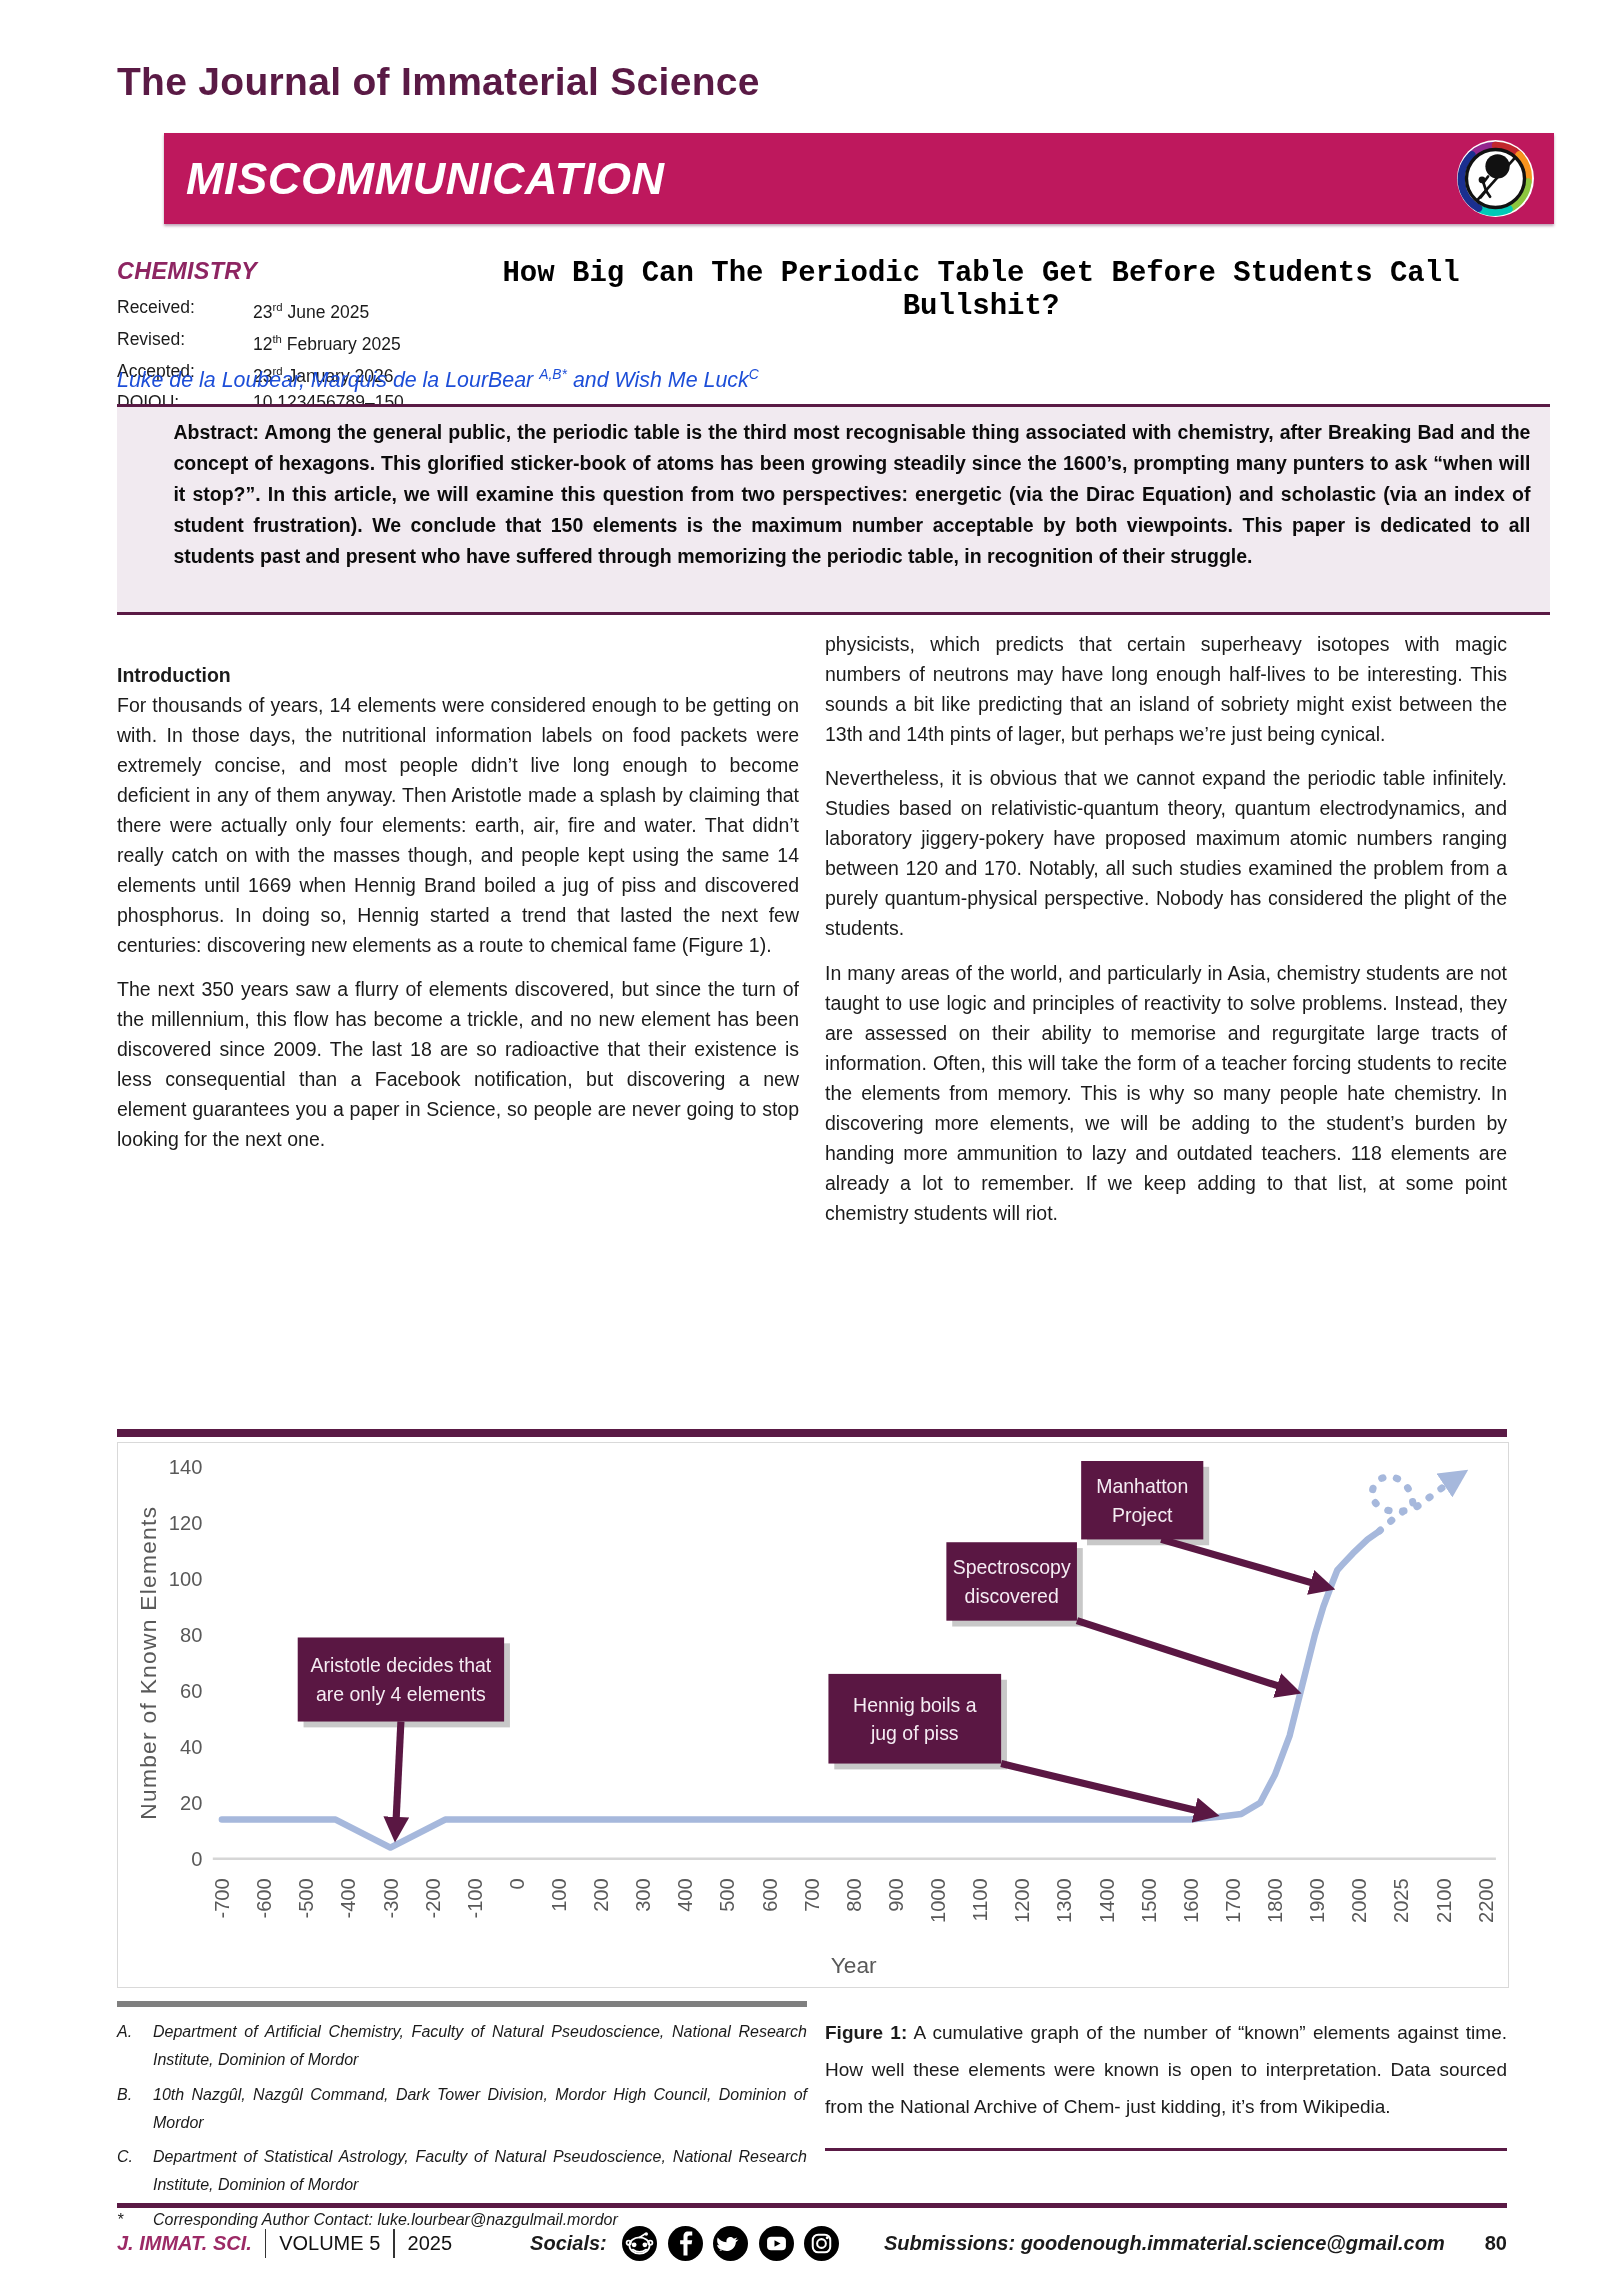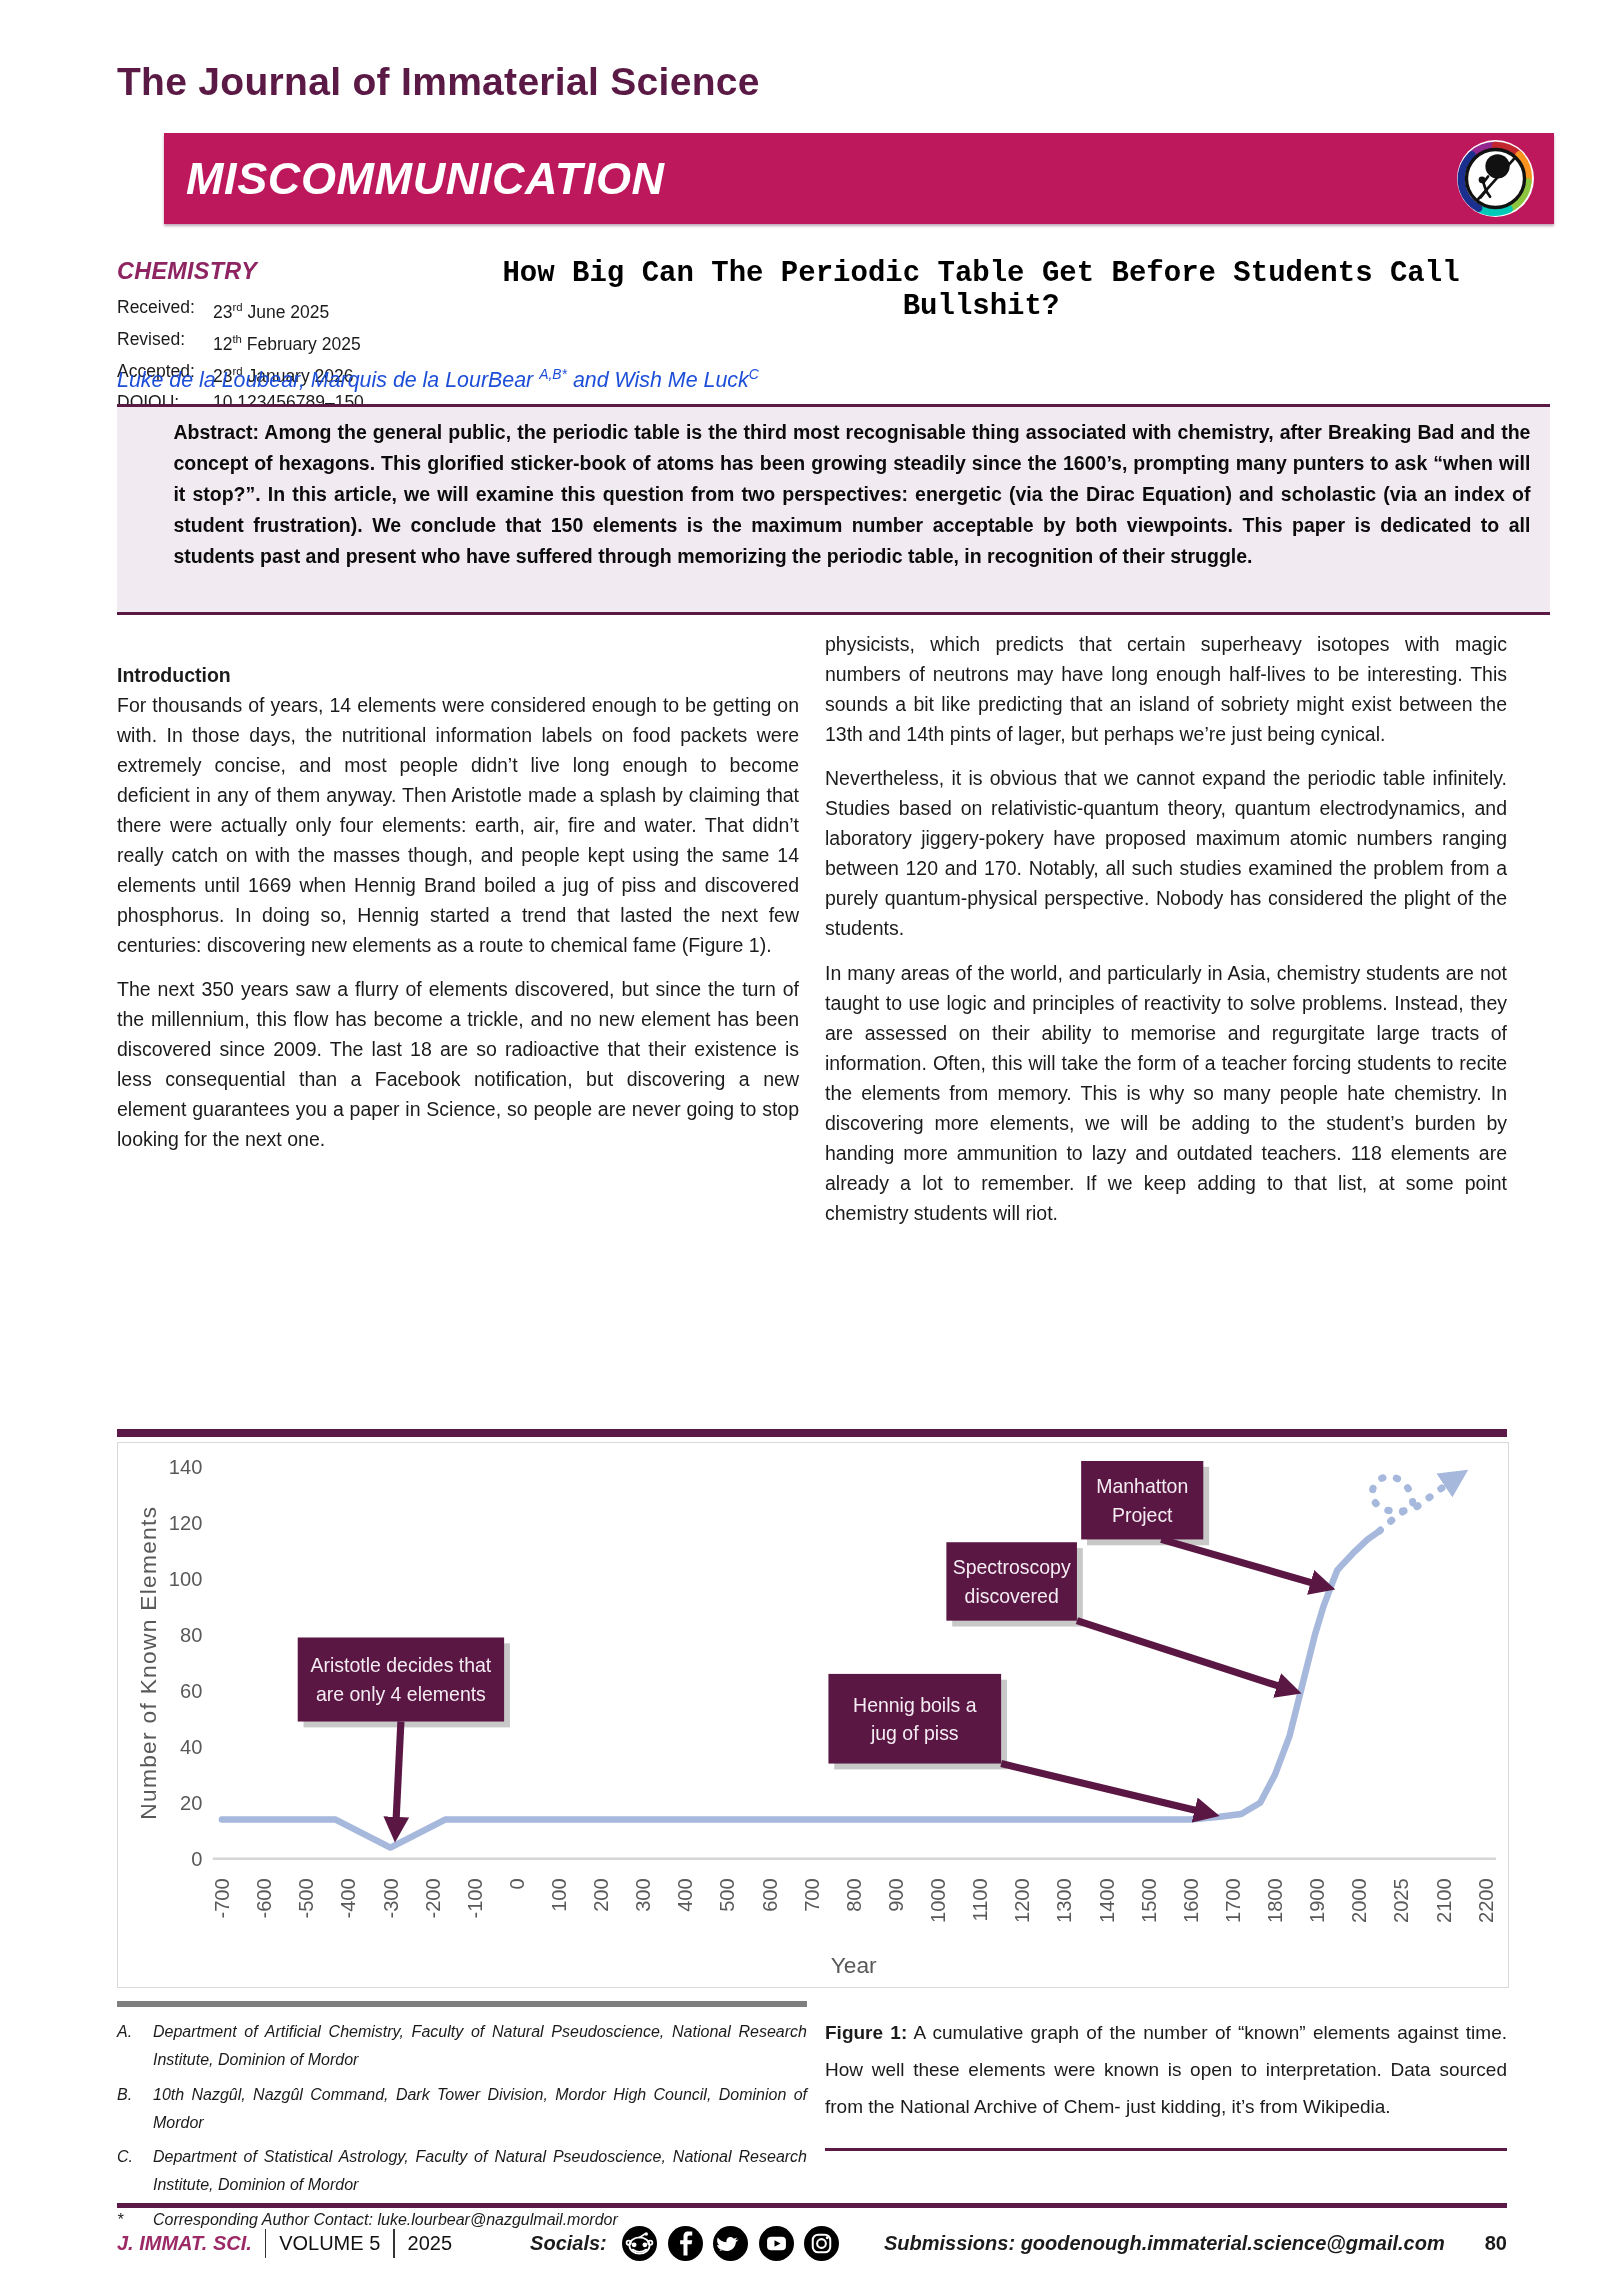--- a/index.html
+++ b/index.html
@@ -10,21 +10,21 @@
   .abs{position:absolute;}
   
   .journal-title{left:117px;top:60px;font-size:39px;font-weight:600;color:#5a1a45;letter-spacing:0.3px;}
   .banner{left:124px;top:133px;width:1390px;height:91px;background:#be185d;
     display:flex;align-items:center;box-shadow:0 1.9px 2.6px rgba(90,26,69,.4);margin-left:40px;}
   .banner-title{color:#ffffff;font-style:italic;font-weight:bold;font-size:45px;padding-left:22px;letter-spacing:0.6px;flex:1;}
   .banner-logo{margin-right:18px;width:81px;height:81px;}
   
   .subject-tag{left:117px;top:258px;font-size:23.4px;font-weight:bold;font-style:italic;color:#8e2562;letter-spacing:0.3px;}
   .meta-rows{left:117px;top:294px;font-size:17.5px;line-height:27px;}
-  .meta-row{display:flex;}
+  .meta-row{display:flex;gap:40px;}
   .meta-label{width:96px;}
   sup{font-size:65%;}
   
   .article-title{left:455px;top:257px;width:1052px;text-align:center;font-size:29px;font-weight:bold;color:#000;font-family:Liberation Mono, monospace;}
   .author-line{left:117px;top:366px;width:1390px;text-align:left;font-size:21.4px;font-style:italic;color:#1d4ed8;}
   
   .abstract-box{left:117px;top:404px;width:1390px;height:195px;background:#f1eaf0;
     border-top:3.2px solid #5a1a45;border-bottom:3.2px solid #5a1a45;padding:10.4px 19.5px 0 23.4px;}
   .abstract-text{font-size:19.5px;font-weight:bold;line-height:31px;text-align:justify;color:#0b0b0b;margin-left:33px;}
   

